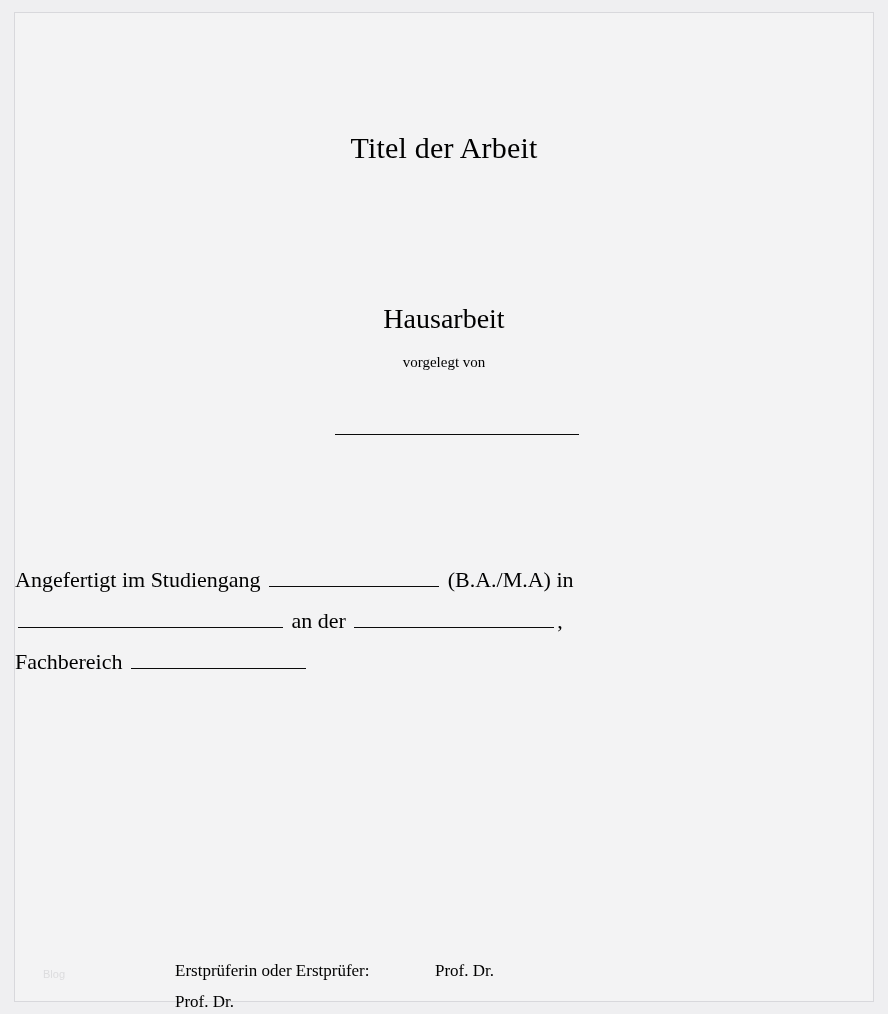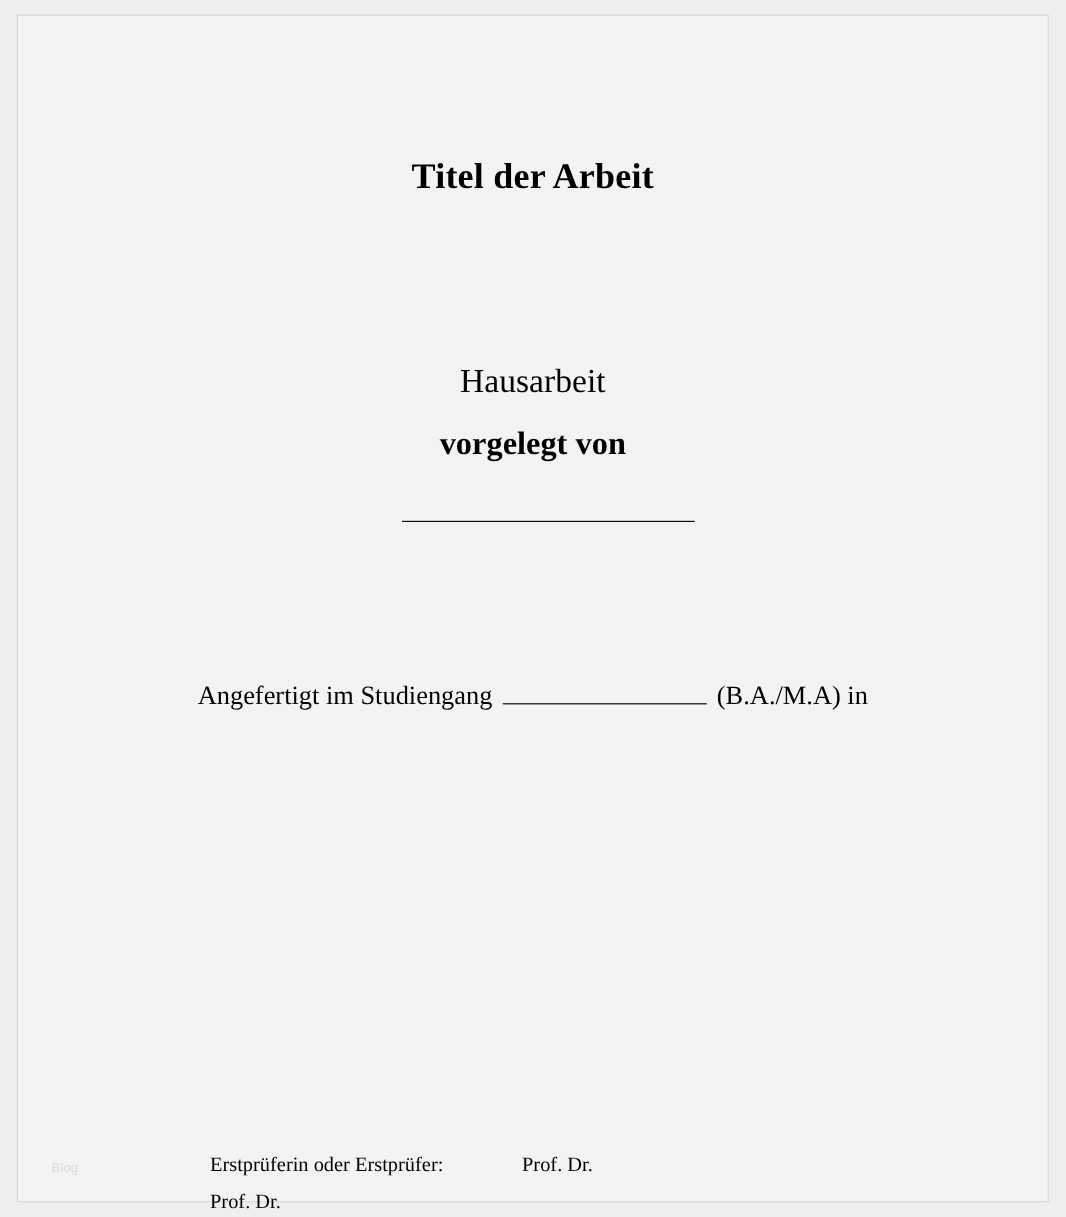--- a/index.html
+++ b/index.html
@@ -24,53 +24,52 @@
     border: 1px solid #d8d8dc;
     box-sizing: border-box;
   }
   .doc-title {
     position: absolute;
     left: 0;
     top: 118px;
     width: 100%;
     text-align: center;
     font-size: 30px;
-    font-weight: bold;
+    font-weight: normal;
     letter-spacing: 0.2px;
   }
   .line-hausarbeit {
     position: absolute;
     left: 0;
     top: 290px;
     width: 100%;
     text-align: center;
     font-size: 28px;
   }
   .line-vorgelegt {
     position: absolute;
     left: 0;
     top: 341px;
     width: 100%;
     text-align: center;
-    font-size: 27px;
-    font-weight: bold;
+    font-size: 15px;
   }
   .name-rule {
     position: absolute;
     left: 320px;
     top: 421px;
     width: 244px;
     border-top: 1px solid #0a0a0a;
   }
   .block-studiengang {
     position: absolute;
     left: 0;
     top: 546px;
     width: 100%;
-    text-align: center;
+    text-align: left;
     font-size: 22px;
     line-height: 41px;
   }
   .block-studiengang .row {
     white-space: nowrap;
   }
   .blank {
     display: inline-block;
     border-bottom: 1px solid #0a0a0a;
     vertical-align: baseline;
@@ -121,20 +120,29 @@
   <div class="line-vorgelegt">vorgelegt von</div>
 
   <div class="name-rule"></div>
 
   <div class="block-studiengang">
     <div class="row">
       <span>Angefertigt im Studiengang</span>
       <span class="blank w-170"></span>
       <span>(B.A./M.A) in</span>
     </div>
+    <div class="row">
+      <span class="blank w-265"></span>
+      <span>an der</span>
+      <span class="blank w-200"></span><span>,</span>
+    </div>
+    <div class="row">
+      <span>Fachbereich</span>
+      <span class="blank w-175"></span>
+    </div>
   </div>
 
   <div class="examiners">
     <div class="ex-row">
       <span class="ex-label">Erstprüferin oder Erstprüfer:</span>
       <span class="ex-value">Prof. Dr.</span>
     </div>
     <div class="ex-row">
       <span class="ex-value">Prof. Dr.</span>
     </div>

